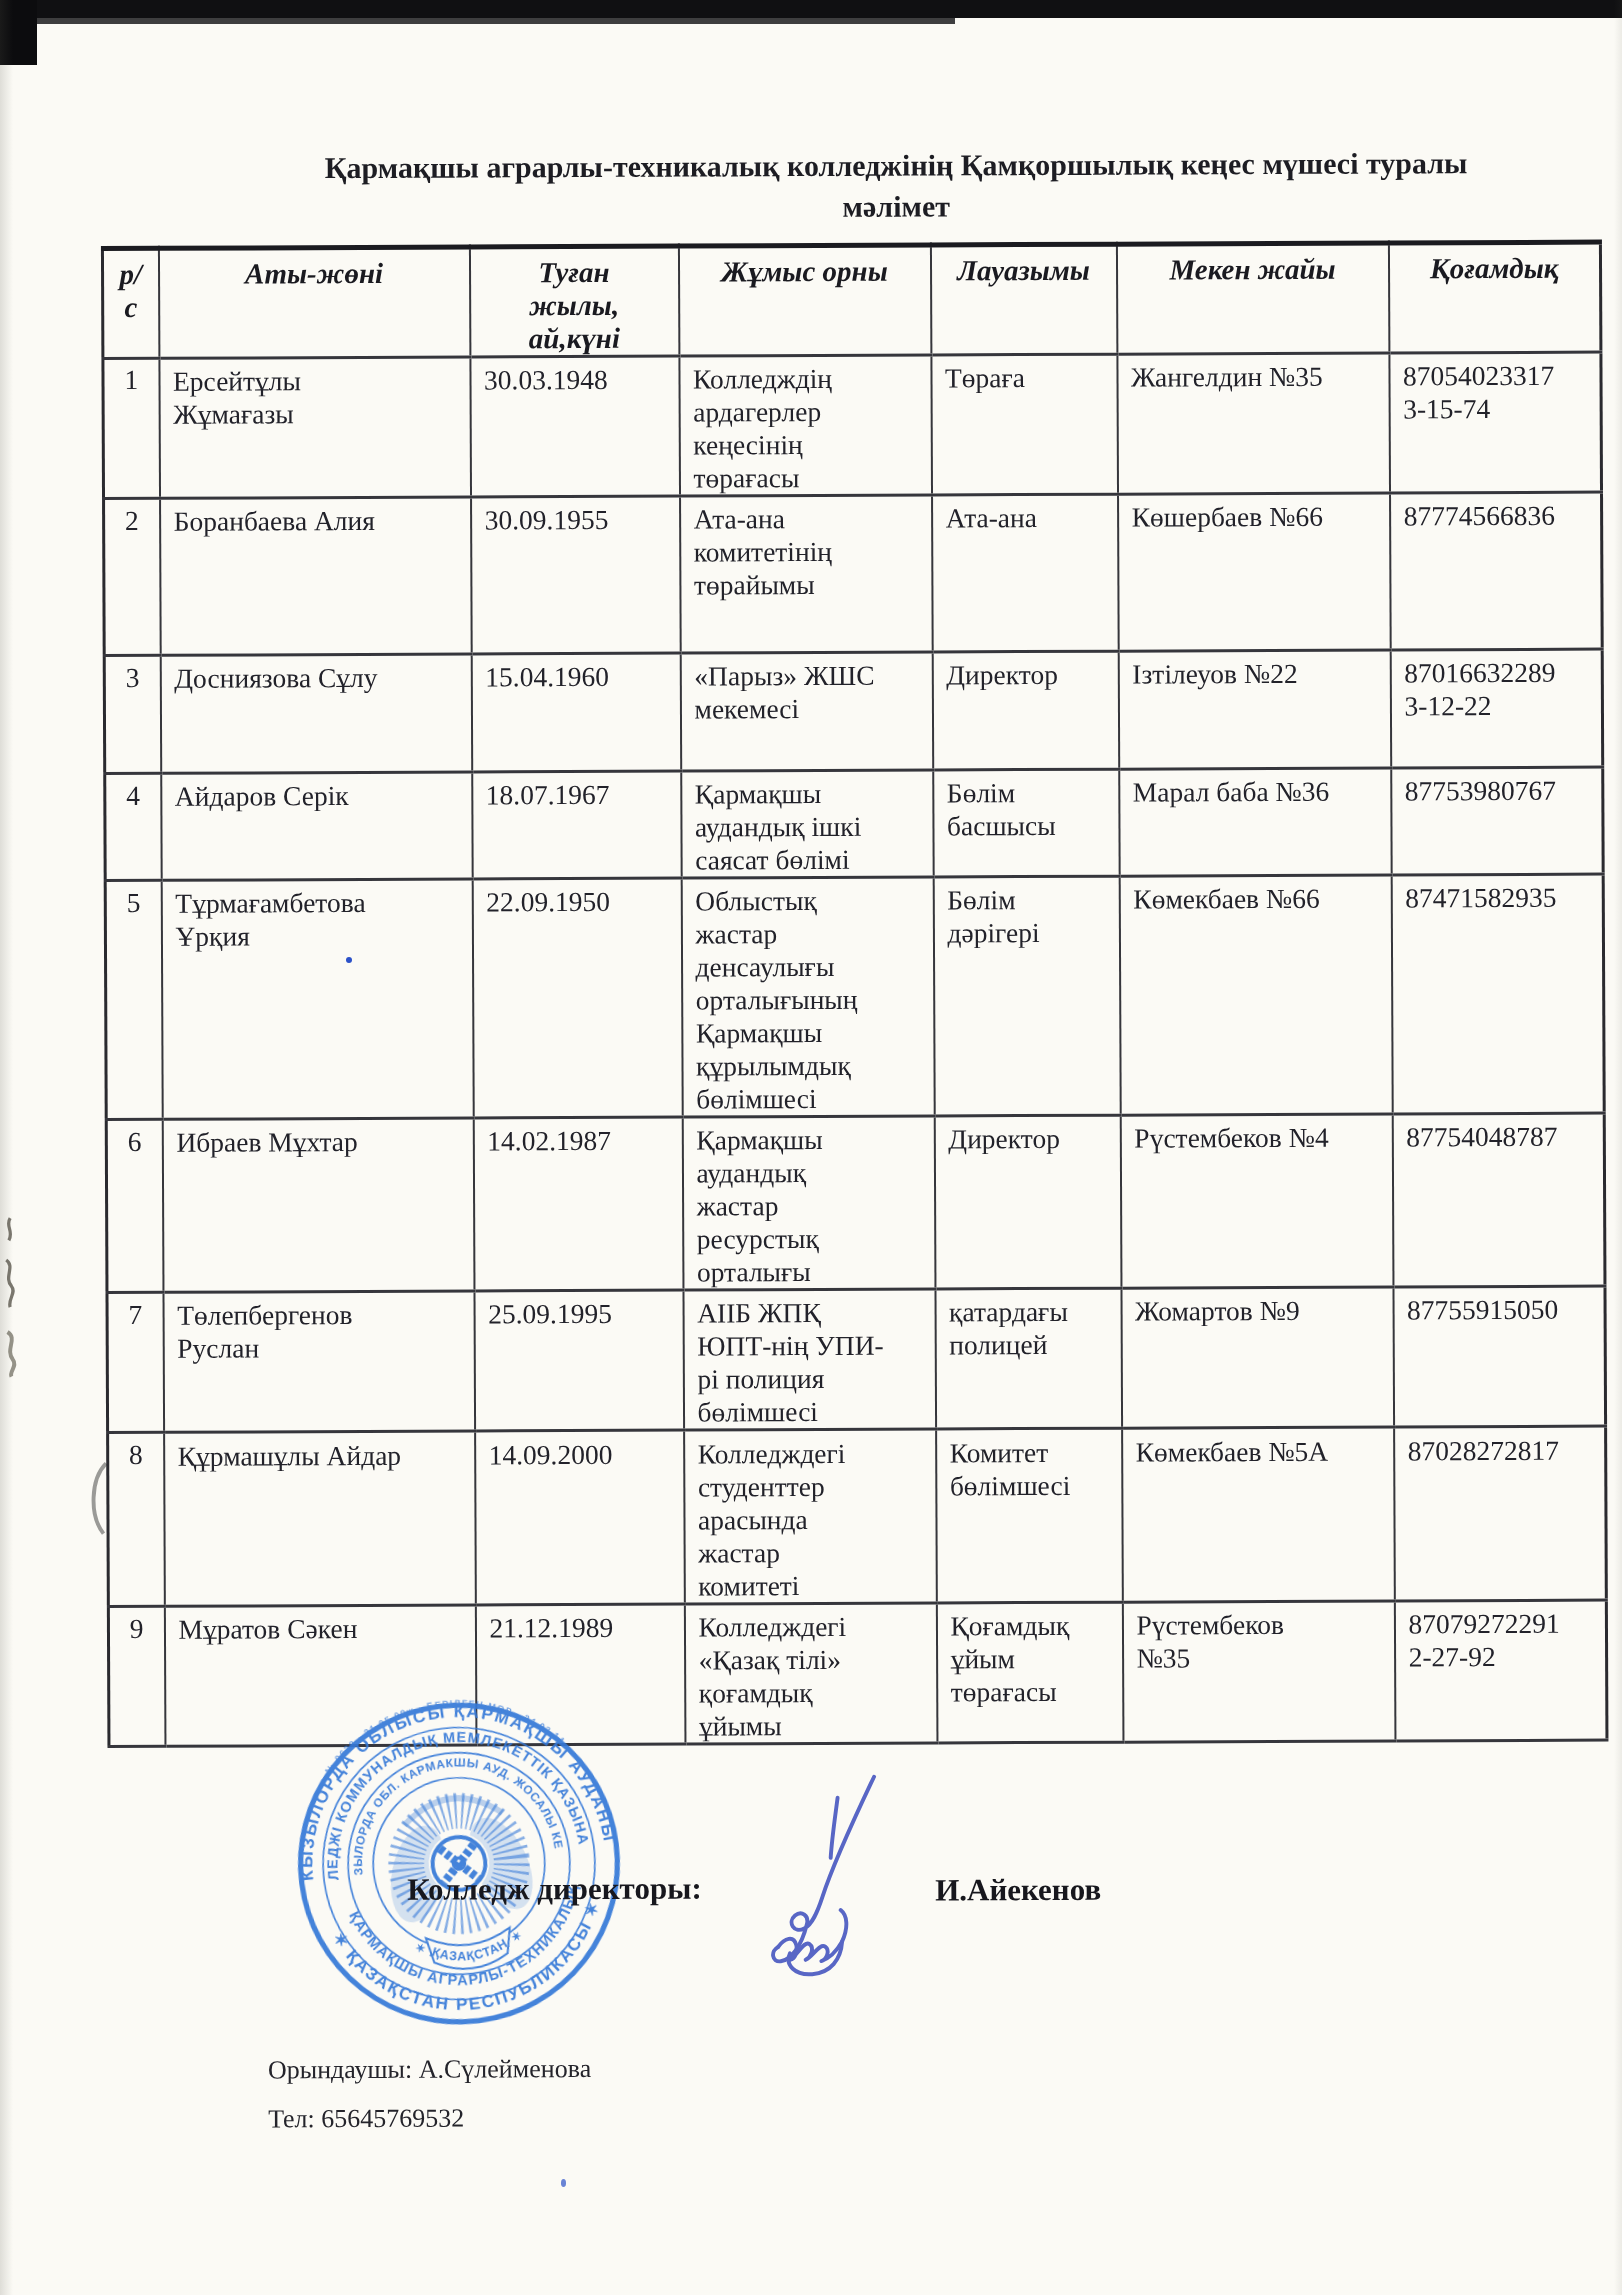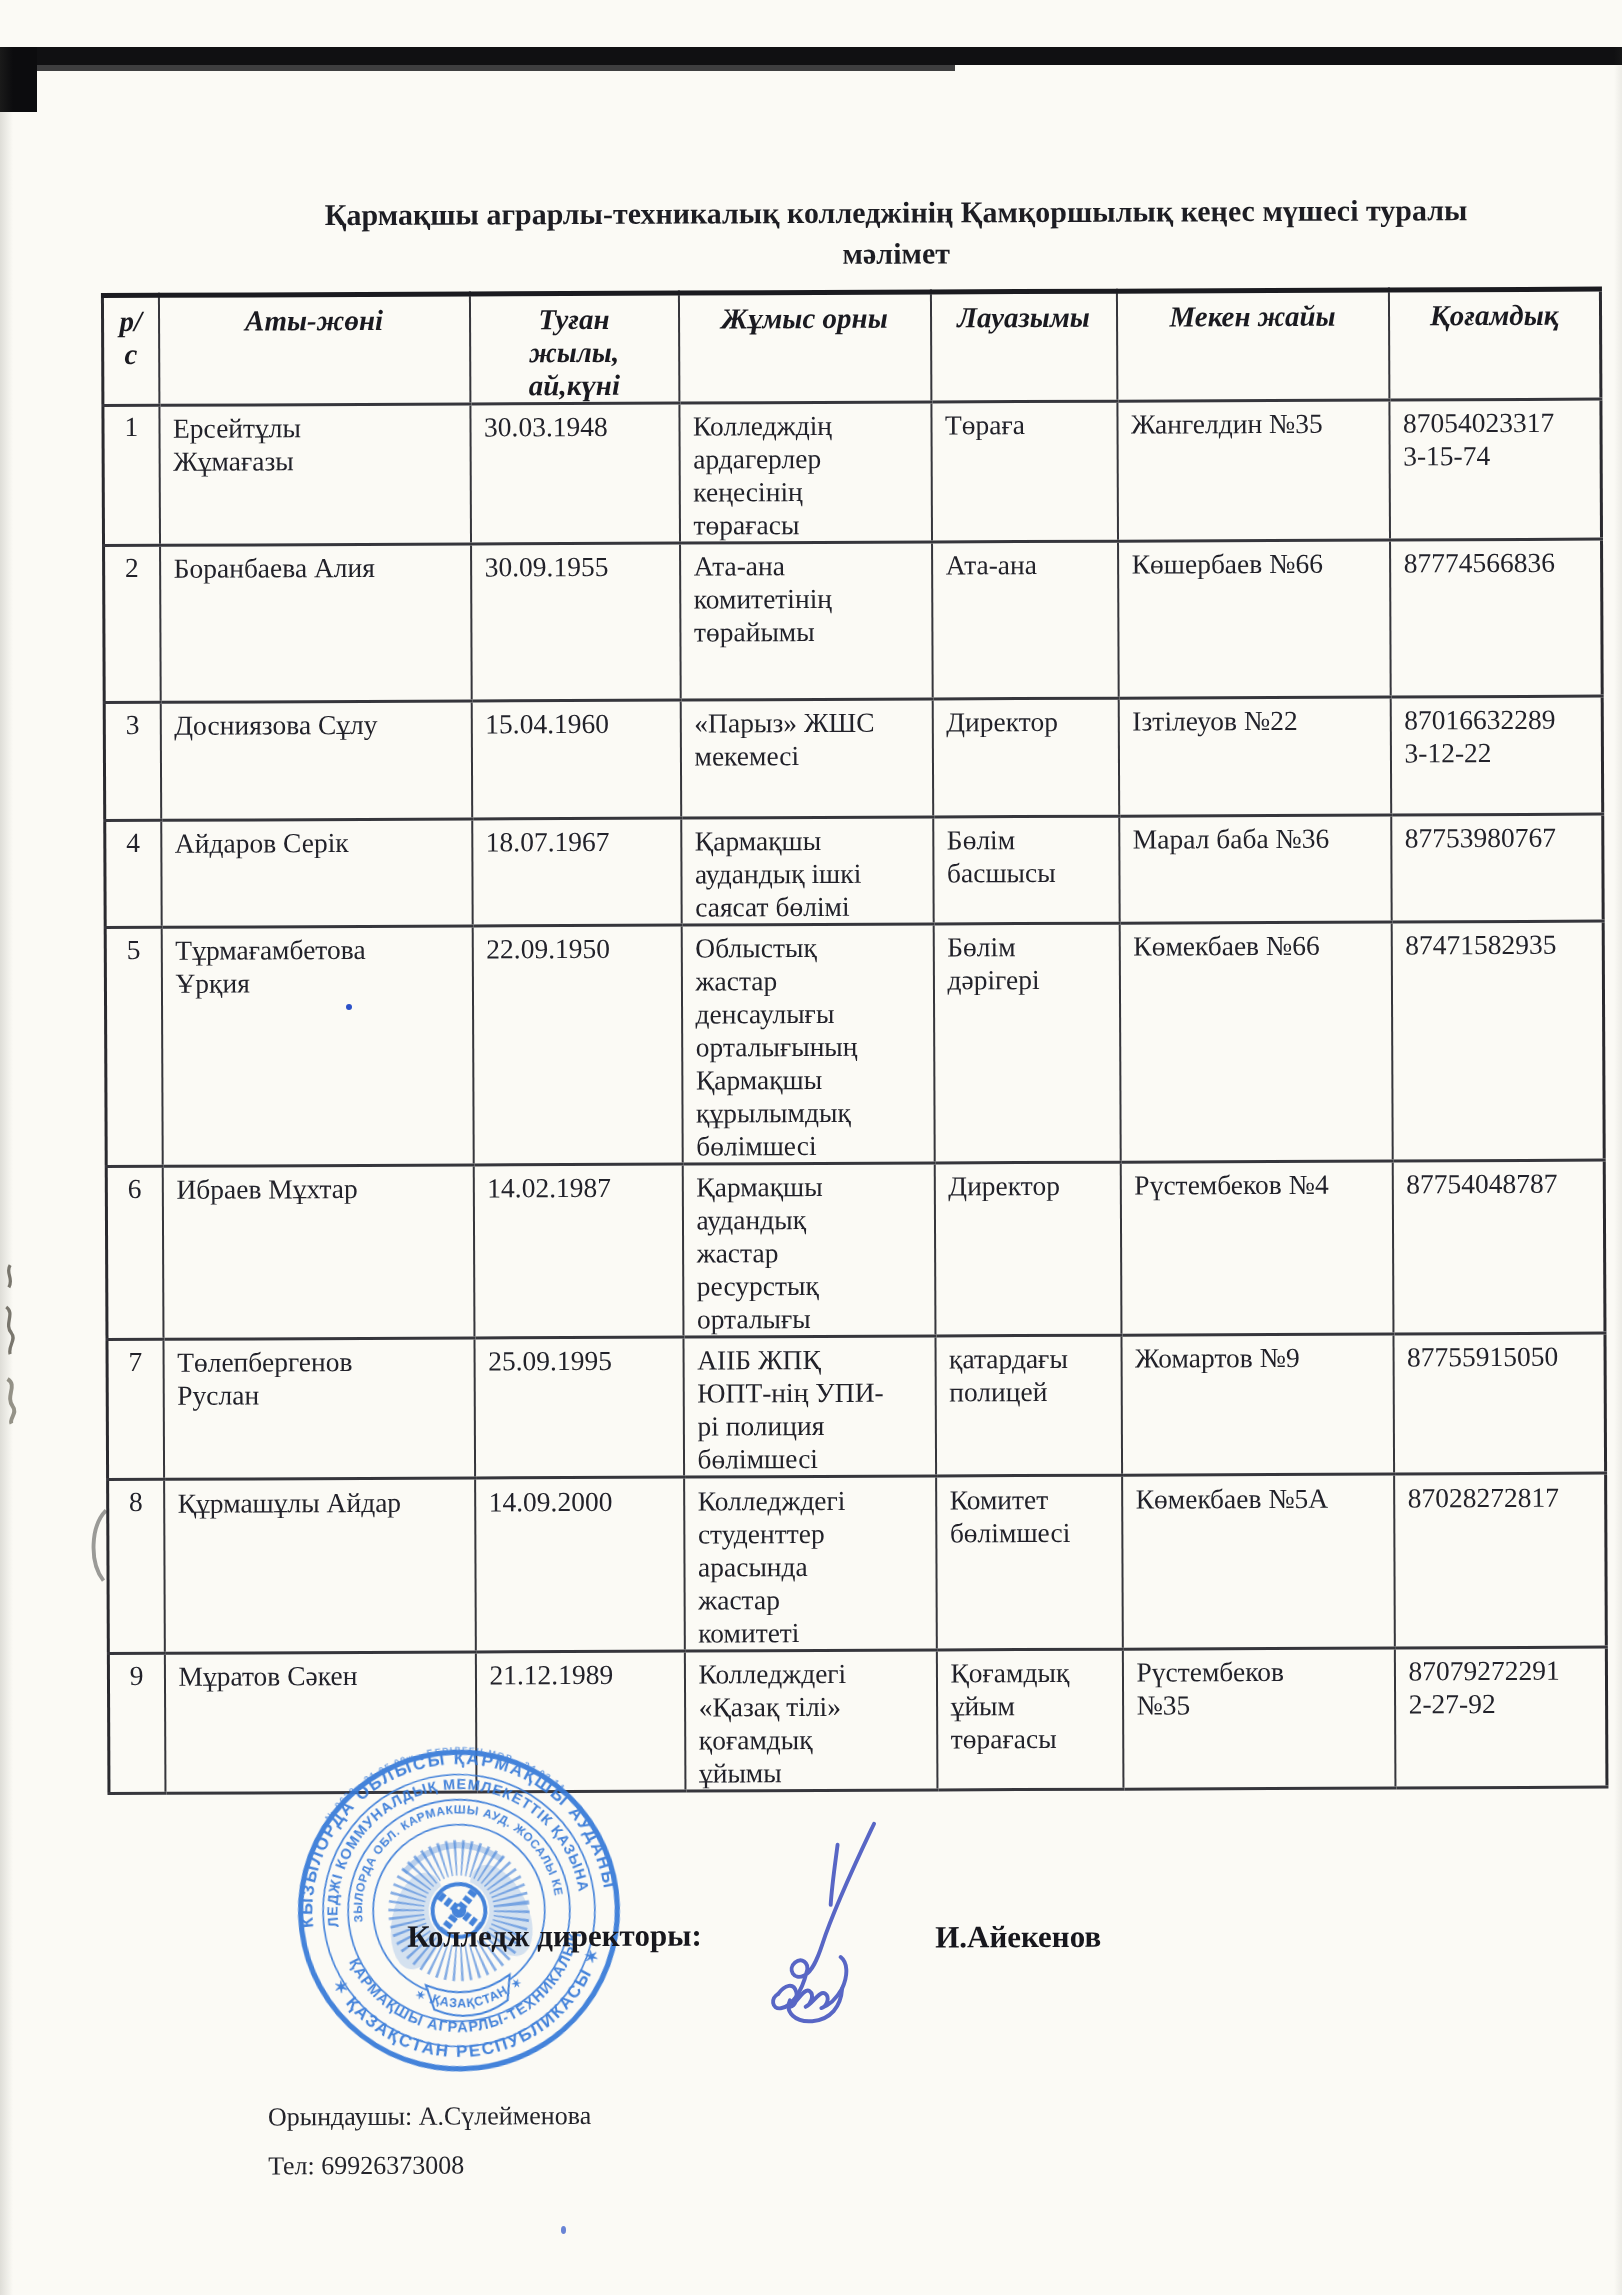--- a/index.html
+++ b/index.html
@@ -2,21 +2,21 @@
 <html style="font-size:10.5px"><head>
 <meta charset="utf-8">
 <style>
   html,body{margin:0;padding:0;}
   body{
     width:1623px;height:2295px;position:relative;overflow:hidden;
     background:#fbfaf5;
     font-family:"Liberation Serif","DejaVu Serif",serif;
     color:#21212a;
   }
-  .page{position:absolute;inset:0;margin-top:47px;}
+  .page{position:absolute;inset:0;}
   .edge-shade-left{position:absolute;left:0;top:0;width:13px;height:2295px;
     background:linear-gradient(90deg,rgba(90,90,80,.18),rgba(0,0,0,0));}
   .edge-shade-right{position:absolute;right:0;top:0;width:9.2px;height:2295px;
     background:linear-gradient(270deg,rgba(90,90,80,.10),rgba(0,0,0,0));}
   .scan-bar-top{position:absolute;left:0;top:0;width:1623px;height:18.3px;background:#101012;}
   .scan-bar-top2{position:absolute;left:0;top:18.3px;width:955px;height:5.9px;background:#1c1c1e;opacity:.85;}
   .scan-corner{position:absolute;left:0;top:0;width:37px;height:65px;background:#0c0c0e;}
   .artifact{position:absolute;}
   .doc{position:absolute;inset:0;transform:rotate(-0.25deg);transform-origin:811px 262px;}
 
@@ -296,17 +296,17 @@
         <path d="M258,26 C236,72 198,150 178,210 C170,234 162,252 150,258 C134,266 124,248 136,238 C146,230 158,238 154,252 C146,284 130,306 114,308 C100,310 98,292 110,286"></path>
         <path d="M202,58 C198,88 193,120 191,150"></path>
         <path d="M110,286 C120,272 134,268 138,284 C140,294 136,304 128,306 C140,298 150,276 158,282 C166,288 160,302 152,306 C164,300 174,280 182,286 C190,292 184,306 176,308 C188,304 200,292 208,278"></path>
         <path d="M208,278 C218,256 216,238 206,230 M208,278 C206,306 190,326 162,328 C136,330 120,314 128,296"></path>
       </g>
     </svg>
 
     <div class="director-label">Колледж директоры:</div>
     <div class="director-name">И.Айекенов</div>
     <div class="executor">Орындаушы: А.Сүлейменова</div>
-    <div class="executor-tel">Тел: 69926373008</div>
+    <div class="executor-tel">Тел: 65645769532</div>
 
   </div>
 </div>
 
 
 </body></html>

